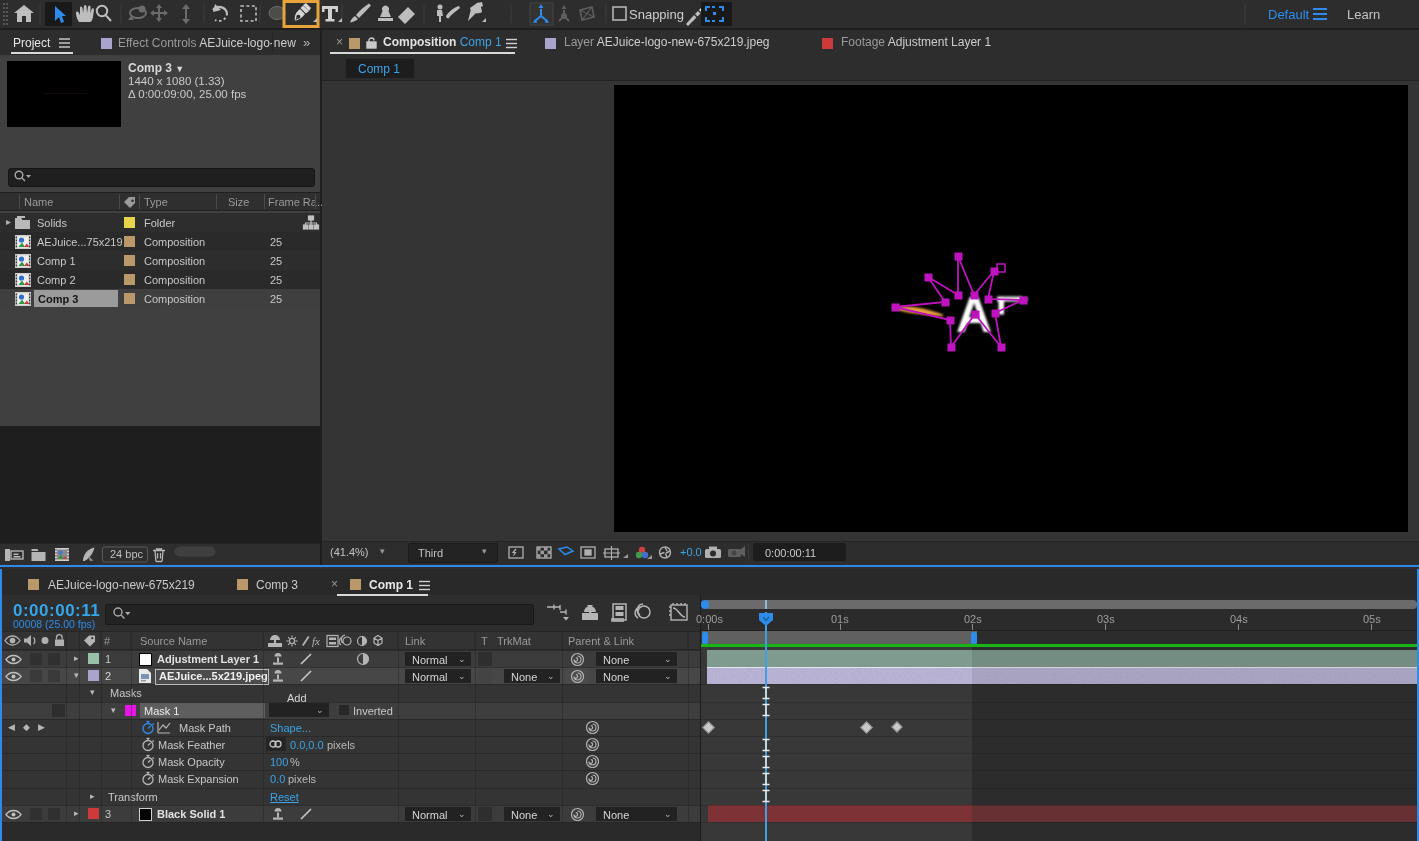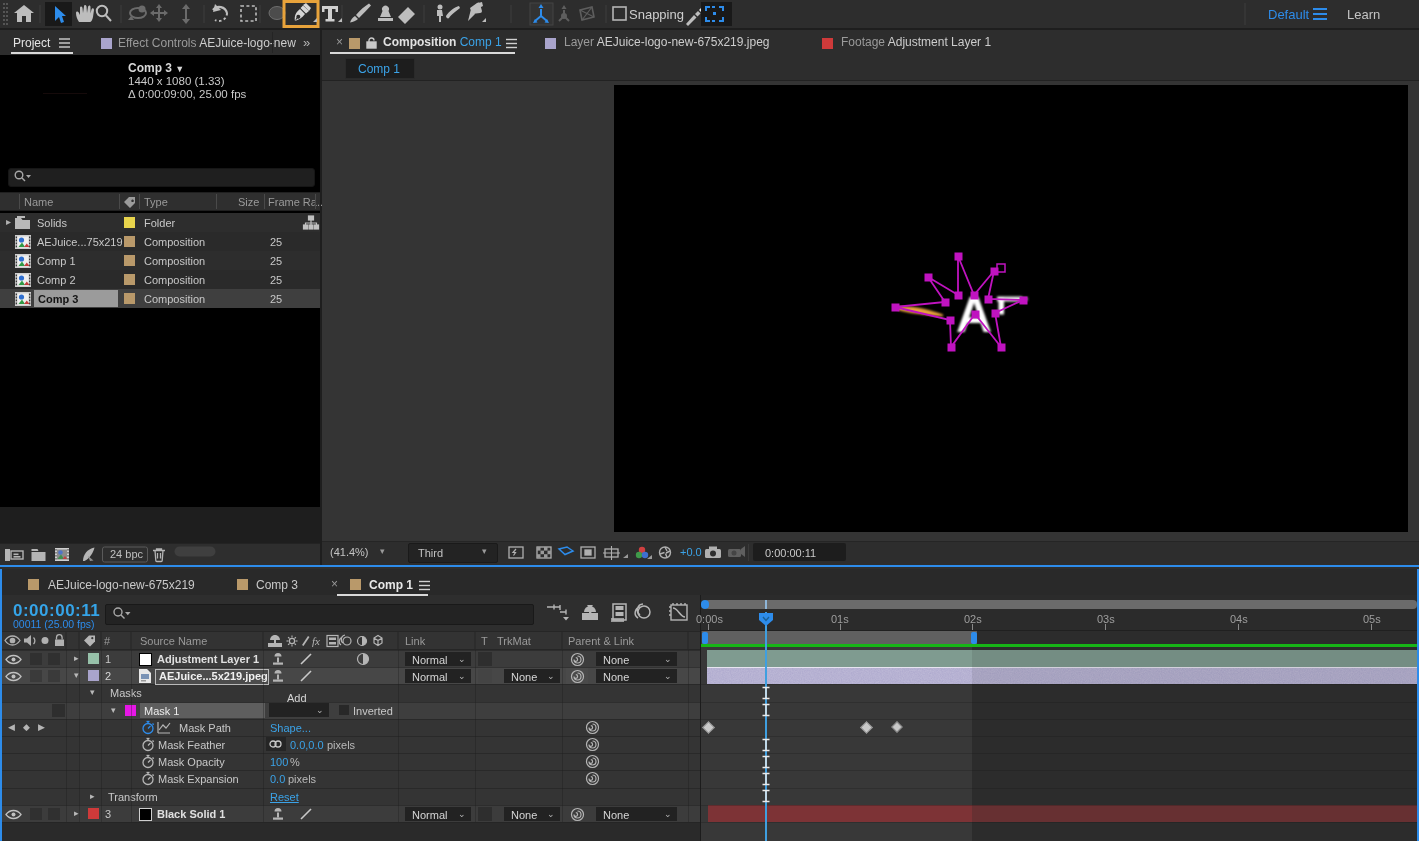--- a/index.html
+++ b/index.html
@@ -151,21 +151,21 @@
           <line x1="1313" y1="14" x2="1327" y2="14"></line>
           <line x1="1313" y1="19" x2="1327" y2="19"></line>
         </g>
 </g>
 </svg>
 <span class="tx" style="left:629px;top:8px;font-size:13px;color:#cfcfcf">Snapping</span>
 <span class="tx" style="left:1268px;top:8px;font-size:13px;color:#2d8ceb">Default</span>
 <span class="tx" style="left:1347px;top:8px;font-size:13px;color:#c3c3c3">Learn</span>
 </div>
 
-<div class="abs" id="leftpanel" style="left:0;top:30px;width:320px;height:477px;background:#000000">
+<div class="abs" id="leftpanel" style="left:0;top:30px;width:320px;height:396px;background:#404040">
 
 <div class="abs" style="left:0;top:0;width:320px;height:25px;background:#2d2d2d"></div>
 <span class="tx" style="left:13px;top:7px;font-size:12px;color:#e4e4e4">Project</span>
 <svg width="20" height="14" style="left:57px;top:6px">
       <g stroke="#d0d0d0" stroke-width="1.4">
         <line x1="2" y1="3" x2="13" y2="3"></line>
         <line x1="2" y1="7" x2="13" y2="7"></line>
         <line x1="2" y1="11" x2="13" y2="11"></line>
       </g>
     </svg>
@@ -190,21 +190,21 @@
       </g>
       <path d="M14 7 l5 0 l-2.5 3 Z" fill="#a8a8a8"></path>
     </svg>
 
 <div class="abs" style="left:0;top:162px;width:320px;height:19px;background:#2f2f2f;border-top:1px solid #202020;border-bottom:1px solid #202020;box-sizing:border-box"></div>
 <span class="tx dim" style="left:24px;top:167px">Name</span>
 <svg width="16" height="14" style="left:122px;top:165px">
       <path d="M2 7 L7 2 H13 V8 L8 13 Z M10.5 4.5 a1.3 1.3 0 1 0 0.1 0 Z" fill="#9a9a9a"></path>
     </svg>
 <span class="tx dim" style="left:144px;top:167px">Type</span>
-<span class="tx dim" style="left:238px;top:167px">Size</span>
+<span class="tx dim" style="left:228px;top:167px">Size</span>
 <span class="tx dim" style="left:268px;top:167px">Frame Ra...</span>
 
 <div class="abs" style="left:19px;top:164px;width:1px;height:15px;background:#4a4a4a"></div>
 <div class="abs" style="left:119px;top:164px;width:1px;height:15px;background:#4a4a4a"></div>
 <div class="abs" style="left:139px;top:164px;width:1px;height:15px;background:#4a4a4a"></div>
 <div class="abs" style="left:216px;top:164px;width:1px;height:15px;background:#4a4a4a"></div>
 <div class="abs" style="left:264px;top:164px;width:1px;height:15px;background:#4a4a4a"></div>
 <div class="abs" style="left:315px;top:164px;width:1px;height:15px;background:#4a4a4a"></div>
 
 <div id="prows" class="abs" style="left:0;top:183px;width:320px;height:114px">
@@ -502,21 +502,21 @@
 <svg width="16" height="14" style="left:417px;top:12px">
       <g stroke="#d0d0d0" stroke-width="1.4">
         <line x1="2" y1="2.5" x2="13" y2="2.5"></line>
         <line x1="2" y1="6.5" x2="13" y2="6.5"></line>
         <line x1="2" y1="10.5" x2="13" y2="10.5"></line>
       </g>
     </svg>
 <div class="abs" style="left:337px;top:27px;width:91px;height:2px;background:#d9d9d9"></div>
 
 <span class="tx" style="left:13px;top:35px;font-size:17px;font-weight:bold;color:#35a4e8;letter-spacing:0.5px">0:00:00:11</span>
-<span class="tx" style="left:13px;top:52px;font-size:10.5px;color:#2d8ceb">00011 (25.00 fps)</span>
+<span class="tx" style="left:13px;top:52px;font-size:10.5px;color:#2d8ceb">00008 (25.00 fps)</span>
 <div class="abs" style="left:105px;top:37px;width:427px;height:19px;background:#232323;border:1px solid #191919;border-radius:2px"></div>
 <svg width="26" height="19" style="left:110px;top:37px">
       <g fill="none" stroke="#a8a8a8" stroke-width="1.4">
         <circle cx="8" cy="8" r="4"></circle>
         <line x1="11" y1="11" x2="14.5" y2="14.5"></line>
       </g>
       <path d="M15 8 l5.5 0 l-2.7 3.2 Z" fill="#a8a8a8"></path>
     </svg>
 <svg width="160" height="26" style="left:545px;top:33px">
 <g fill="none" stroke="#b5b5b5" stroke-width="1.4">

